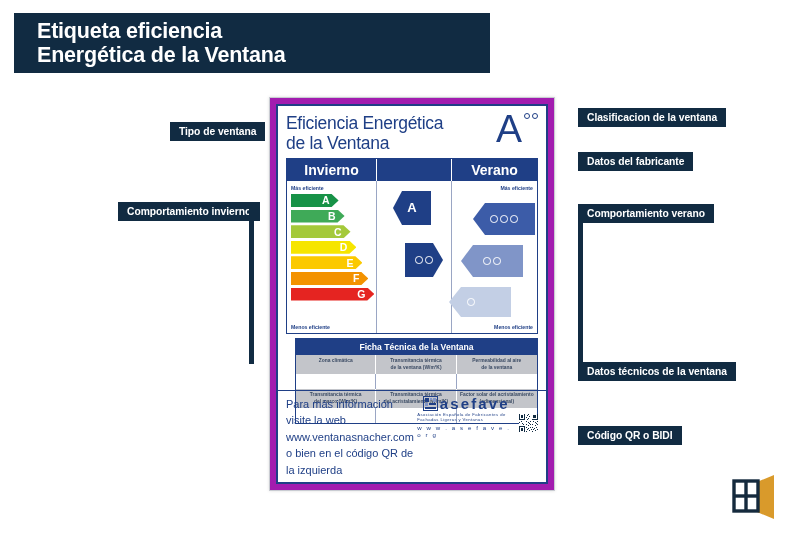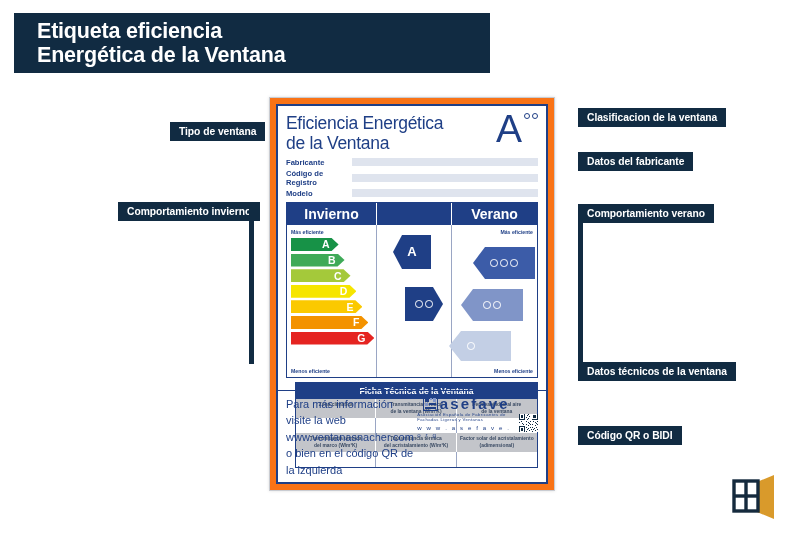--- a/index.html
+++ b/index.html
@@ -46,21 +46,21 @@
     position: absolute;
     background: #112b42;
     width: 5px;
   }
 
   
   .label-card {
     position: absolute;
     left: 269px; top: 97px;
     width: 286px; height: 394px;
-    background: #f97316;
+    background: #a21caf;
     border: 1px solid #c9ccd2;
     box-shadow: 0 0 3px rgba(0,0,0,0.13);
     padding: 6px;
   }
   .label-inner {
     width: 100%; height: 100%;
     border: 2.5px solid #1f3f86;
     background: #ffffff;
     position: relative;
     padding: 7px 8px 0 8px;
@@ -259,34 +259,20 @@
 de la Ventana</div>
       <div class="rating-mark">
         <div class="rating-letter">A</div>
         <div class="rating-dots">
           <span class="dot-o"></span>
           <span class="dot-o"></span>
         </div>
       </div>
     </div>
 
-    <div class="fields">
-      <div class="field-row">
-        <span class="field-name">Fabricante</span>
-        <span class="field-blank"></span>
-      </div>
-      <div class="field-row">
-        <span class="field-name">Código de Registro</span>
-        <span class="field-blank"></span>
-      </div>
-      <div class="field-row">
-        <span class="field-name">Modelo</span>
-        <span class="field-blank"></span>
-      </div>
-    </div>
 
     <div class="season-wrap">
       <div class="season-head">
         <div class="sh-1">Invierno</div>
         <div class="sh-2"></div>
         <div class="sh-3">Verano</div>
       </div>
 
       <div class="season-body">
 

